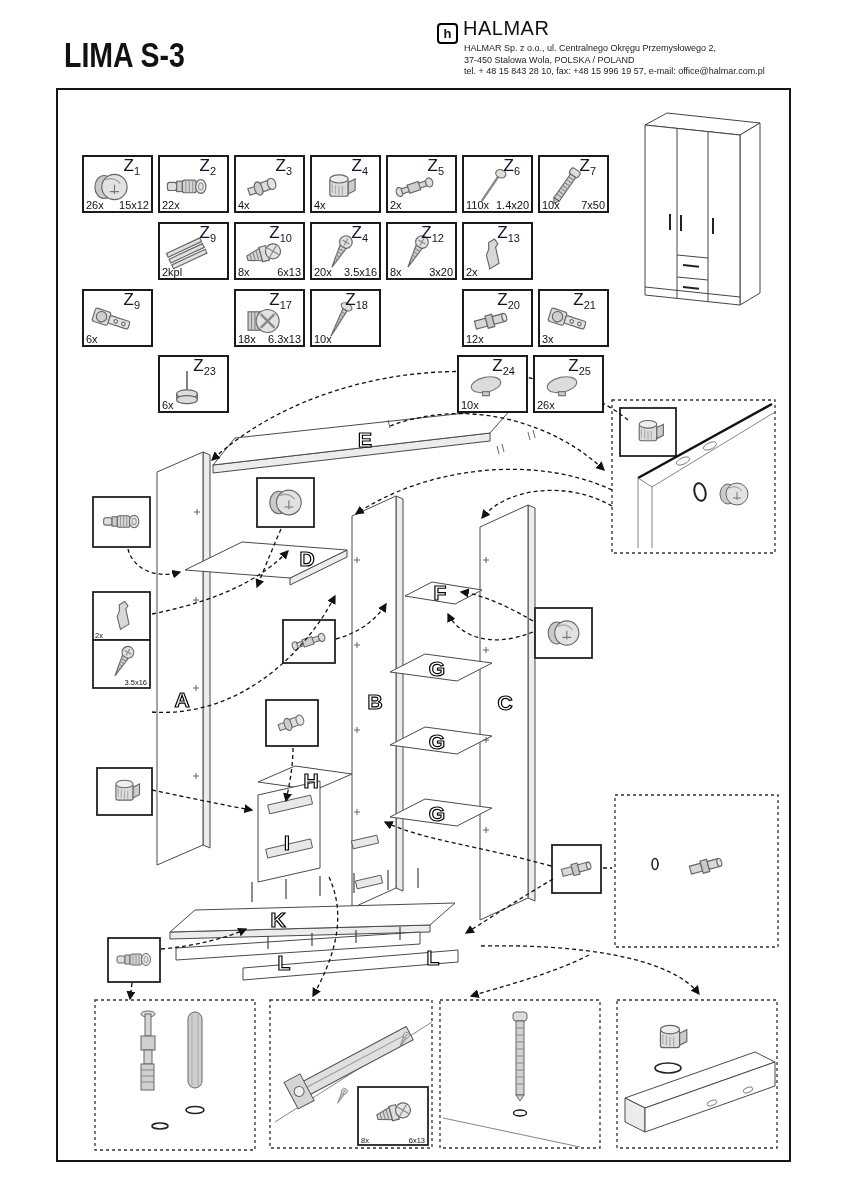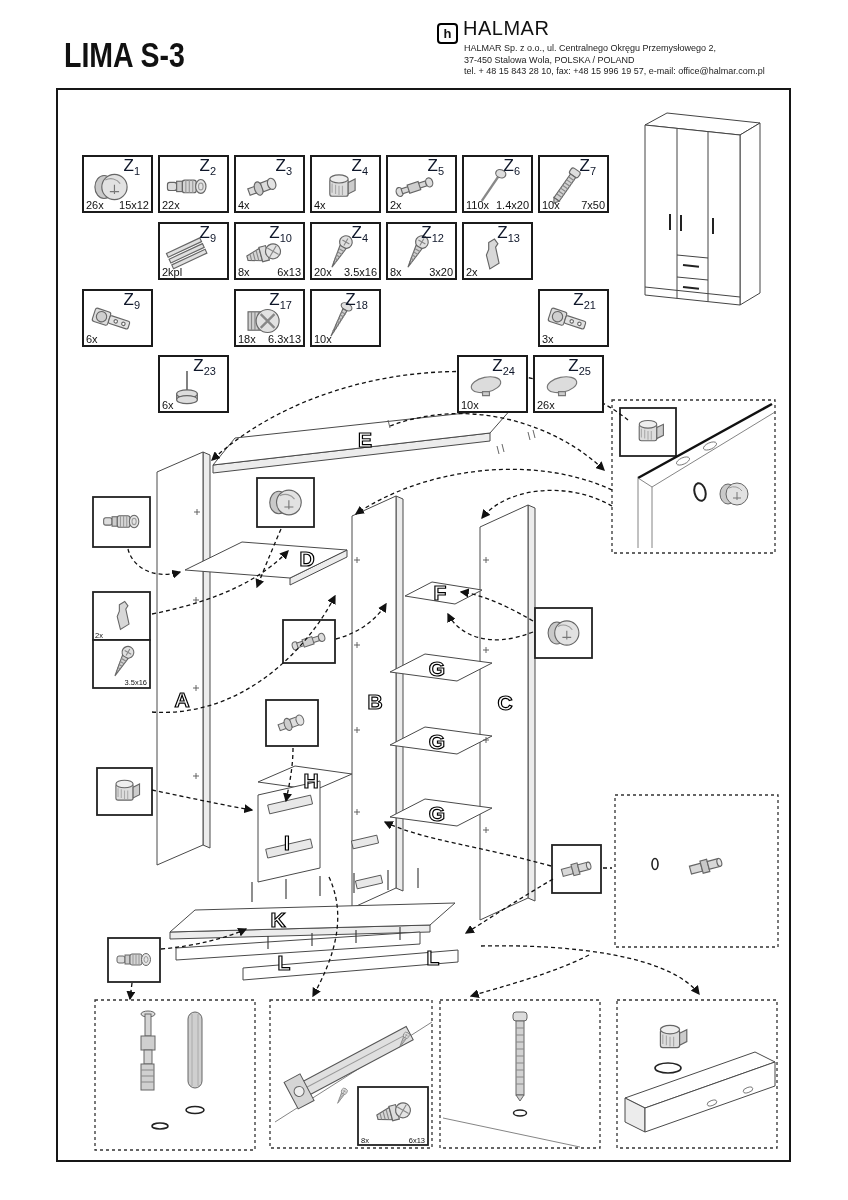--- a/index.html
+++ b/index.html
@@ -509,20 +509,28 @@
       <div class="ps">6.3x13</div>
     </div>
   <div class="pc" style="left:310px;top:289px">
       <svg class="pi" viewBox="0 0 40 40">
         <use href="#i-scrl"></use>
       </svg>
       <div class="zl"><span>Z</span><sub>18</sub></div>
       <div class="pq">10x</div>
       <div class="ps"></div>
     </div>
+  <div class="pc" style="left:462px;top:289px">
+      <svg class="pi" viewBox="0 0 40 40">
+        <use href="#i-pin"></use>
+      </svg>
+      <div class="zl"><span>Z</span><sub>20</sub></div>
+      <div class="pq">12x</div>
+      <div class="ps"></div>
+    </div>
   <div class="pc" style="left:538px;top:289px">
       <svg class="pi" viewBox="0 0 40 40">
         <use href="#i-hinge"></use>
       </svg>
       <div class="zl"><span>Z</span><sub>21</sub></div>
       <div class="pq">3x</div>
       <div class="ps"></div>
     </div>
 
   <div class="pc" style="left:158px;top:355px">

